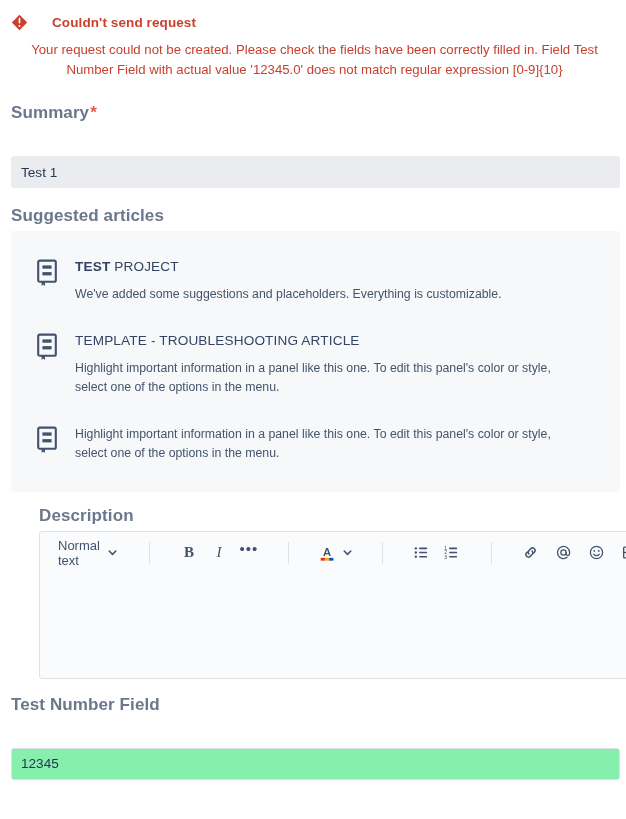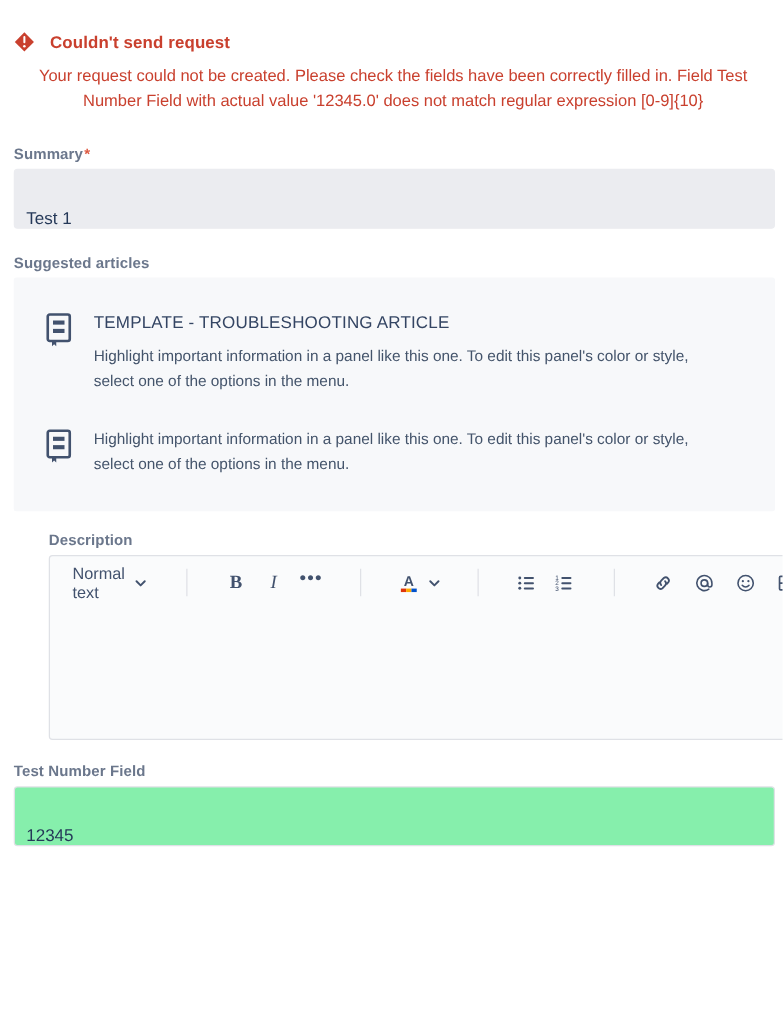--- a/index.html
+++ b/index.html
@@ -8,45 +8,45 @@
     width: 626px; height: 819px;
     background: #ffffff;
     font-family: "Liberation Sans", sans-serif;
     -webkit-font-smoothing: antialiased;
   }
   .page { position: relative; width: 626px; height: 819px; overflow: hidden; padding: 0 8px; }
 
   
   .error-block { padding-top: 14px; }
   .error-head {
-    display: flex; align-items: center; gap: 12px;
-    margin: 11px 0 9px 0; padding-left: 3px;
+    display: flex; align-items: center; gap: 24px;
+    margin: 0 0 9px 0; padding-left: 3px;
   }
   .err-icon { width: 17px; height: 17px; flex: 0 0 17px; display: block; }
   .error-title {
     font-size: 13.5px; font-weight: bold; color: #C9402E;
     letter-spacing: .1px;
   }
   .error-body {
     font-size: 13.2px; color: #C9402E; line-height: 19.5px;
     padding-left: 3px; max-width: 614px; text-align: center;
   }
 
   
   .field { padding-left: 3px; }
   .field-label {
-    font-size: 12px; color: #6B778C; font-weight: bold;
+    font-size: 17px; color: #6B778C; font-weight: bold;
     letter-spacing: .1px; margin-bottom: 5px; display: inline-block;
   }
   .req { color: #DE5A42; font-weight: bold; margin-left: 1px; }
 
   .text-input {
-    width: 609px; height: 48px; border-radius: 3px;
-    display: flex; align-items: flex-end; padding: 0 9px;
-    font-size: 13.6px; color: #253858;
+    width: 609px; height: 32px; border-radius: 3px;
+    display: flex; align-items: center; padding: 0 9px;
+    font-size: 13.6px; color: #253858; margin-top: 28px;
   }
   .input-filled { background: #EBECF0; border: 1px solid #EBECF0; }
   .input-bordered { background: #86efac; border: 1px solid #DFE1E6; }
 
   
   .suggest-wrap { margin-top: 18px; padding-left: 3px; }
   .suggest-panel {
     width: 609px; background: #F7F8FA; border-radius: 2px;
     padding: 26px 22px 26px 24px;
   }
@@ -117,20 +117,34 @@
     <label class="field-label"><span>Summary</span><span class="req">*</span></label>
     <div class="text-input input-filled">
       <span>Test 1</span>
     </div>
   </div>
 
   <div class="suggest-wrap">
     <label class="field-label">Suggested articles</label>
     <div class="suggest-panel">
 
+      <div class="article">
+        <span class="art-icon">
+          <svg viewBox="0 0 26 28" width="26" height="28">
+            <rect x="3.2" y="1.6" width="17.6" height="21.2" rx="1.6" fill="none" stroke="#42526E" stroke-width="2.1"></rect>
+            <rect x="7.4" y="6.4" width="9.2" height="3.3" fill="#42526E"></rect>
+            <rect x="7.4" y="13.1" width="9.2" height="3.3" fill="#42526E"></rect>
+            <path d="M6.6 22.8h3.4v4.1l-1.7-1.5-1.7 1.5Z" fill="#42526E"></path>
+          </svg>
+        </span>
+        <div class="art-body">
+          <div class="art-title"><span class="b">TEST</span><span> PROJECT</span></div>
+          <div class="art-desc">We've added some suggestions and placeholders. Everything is customizable.</div>
+        </div>
+      </div>
 
       <div class="article">
         <span class="art-icon">
           <svg viewBox="0 0 26 28" width="26" height="28">
             <rect x="3.2" y="1.6" width="17.6" height="21.2" rx="1.6" fill="none" stroke="#42526E" stroke-width="2.1"></rect>
             <rect x="7.4" y="6.4" width="9.2" height="3.3" fill="#42526E"></rect>
             <rect x="7.4" y="13.1" width="9.2" height="3.3" fill="#42526E"></rect>
             <path d="M6.6 22.8h3.4v4.1l-1.7-1.5-1.7 1.5Z" fill="#42526E"></path>
           </svg>
         </span>

